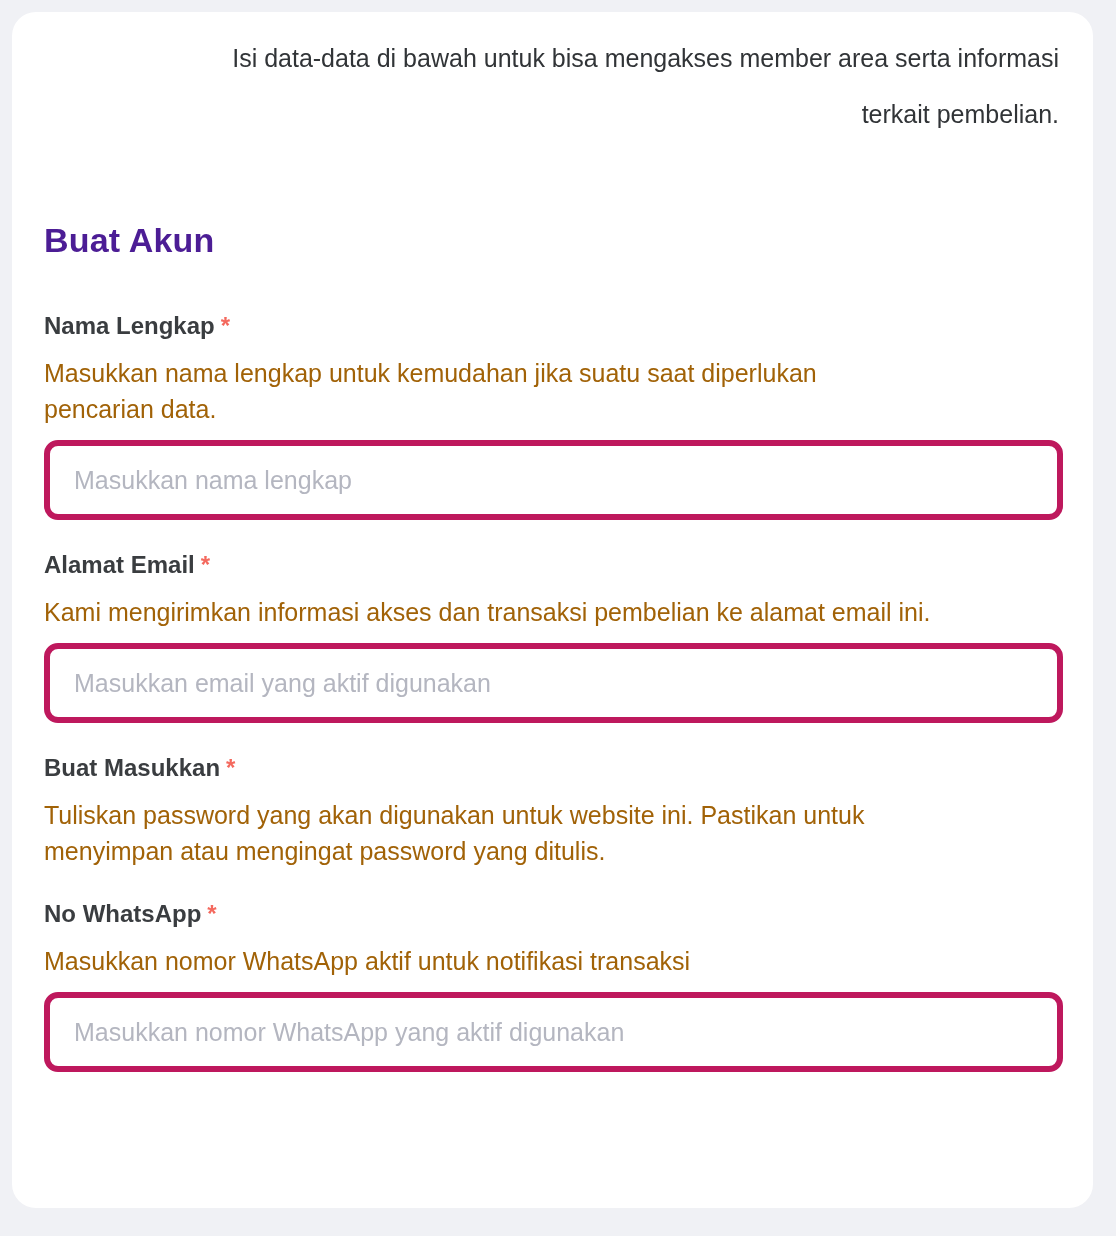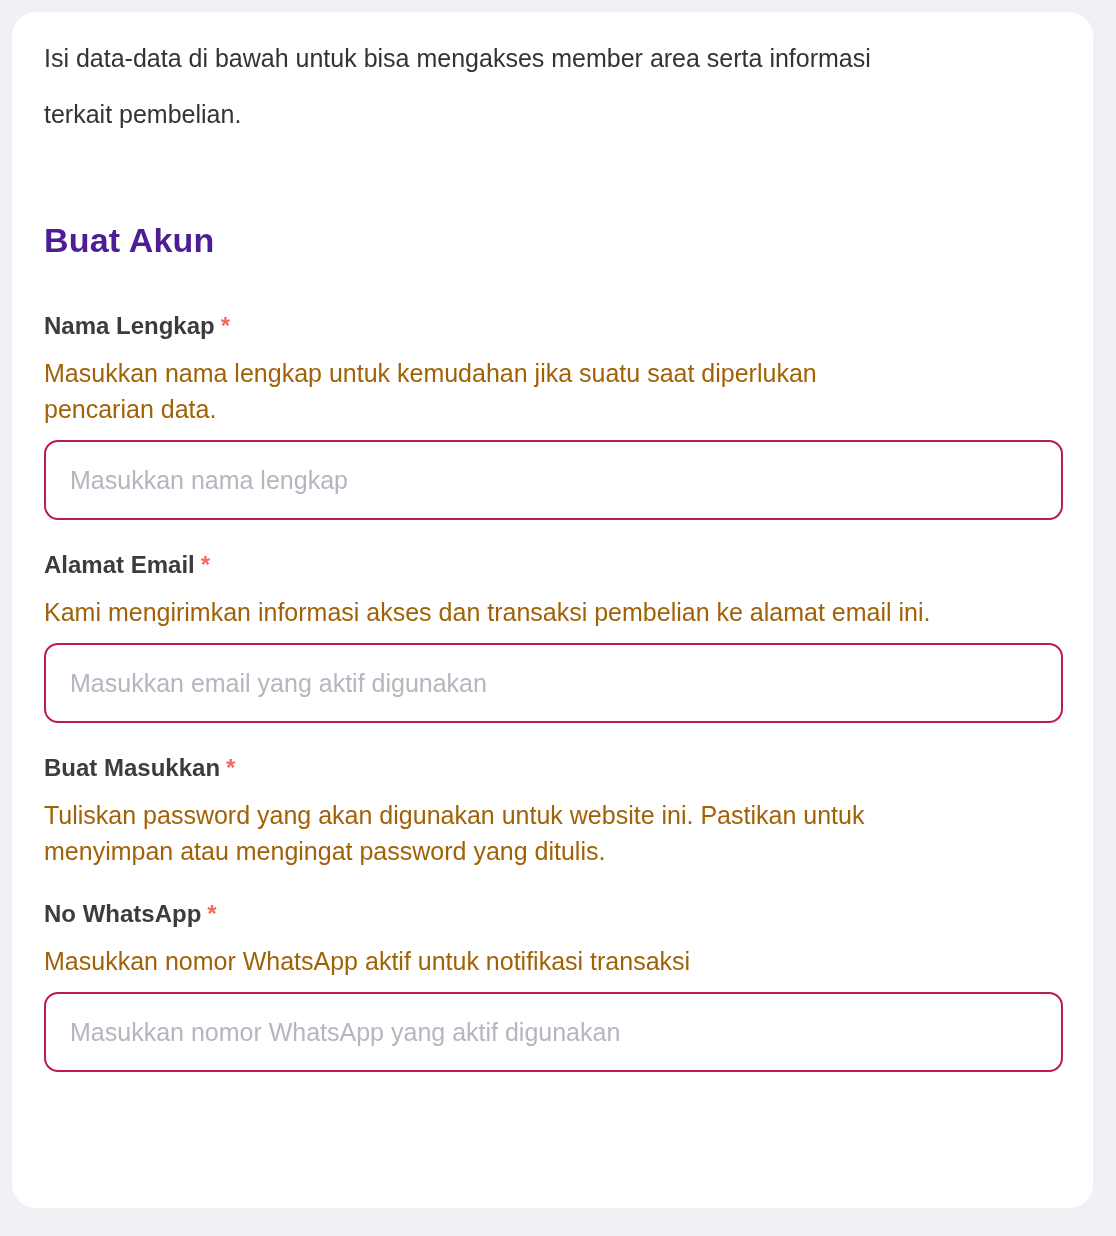--- a/index.html
+++ b/index.html
@@ -17,20 +17,21 @@
     background: #ffffff;
     border-radius: 24px;
     padding: 18px 30px 16px 32px;
   }
   .intro {
     font-size: 25px;
     line-height: 56px;
     color: #313437;
     white-space: pre-line;
     max-width: 1015px;
+    text-align: right;
   }
   .heading {
     margin-top: 76px;
     font-size: 34px;
     line-height: 44px;
     font-weight: 600;
     letter-spacing: 0.2px;
     color: #4c1d95;
   }
   .field { margin-top: 30px; }
@@ -52,21 +53,21 @@
     line-height: 36px;
     color: #a16207;
     white-space: pre-line;
     max-width: 1015px;
   }
   .field-input {
     display: block;
     margin-top: 13px;
     width: 100%;
     height: 80px;
-    border: 2px solid #be185d;
+    border: 6px solid #be185d;
     border-radius: 14px;
     padding: 0 24px;
     font-family: "Liberation Sans", sans-serif;
     font-size: 25px;
     color: #333639;
     background: #ffffff;
     outline: none;
   }
   .field-input::placeholder {
     color: #b4b6c0;

